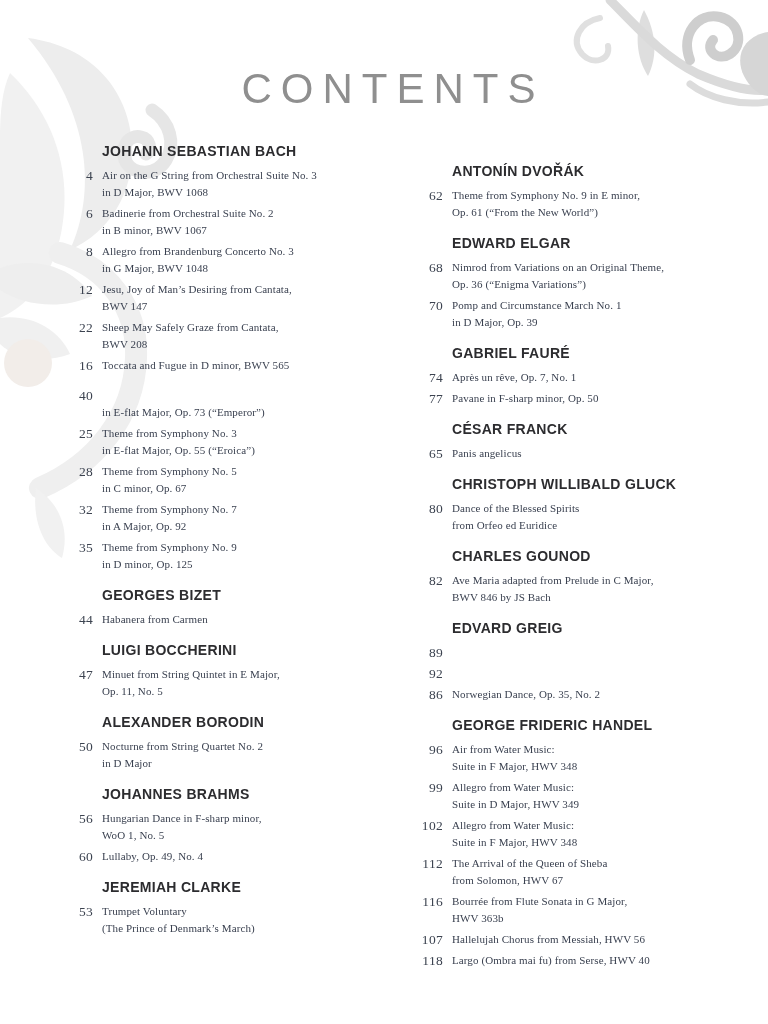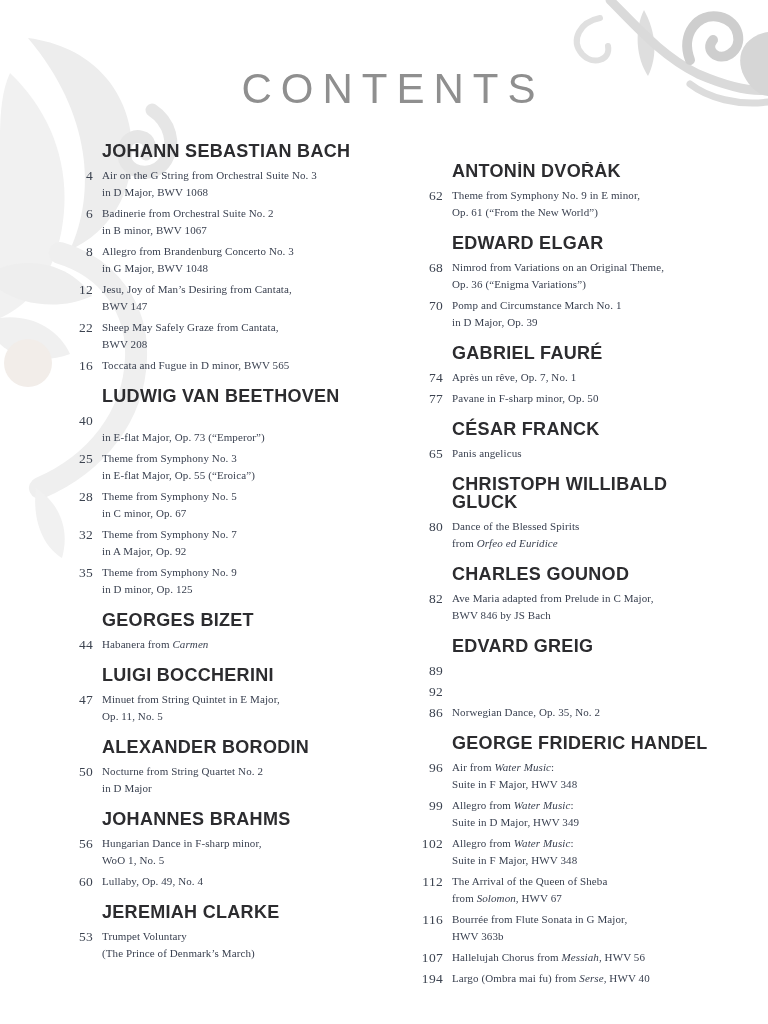--- a/index.html
+++ b/index.html
@@ -17,32 +17,32 @@
   }
   .columns{
     position:absolute;top:142px;left:58px;width:676px;height:860px;
     display:flex;gap:32px;
   }
   .col{overflow:hidden;}
   .col-left{width:318px;flex:none;}
   .col-right{flex:1;margin-top:20px;}
   .toc-section{margin-bottom:13px;}
   .composer{
-    font-family:"Liberation Sans",sans-serif;font-size:18px;font-weight:700;
+    font-family:"Liberation Sans",sans-serif;font-size:14px;font-weight:700;
     letter-spacing:0.3px;color:#2c2c2f;margin:0 0 7px 44px;line-height:18px;
   }
   .entry{display:flex;gap:9px;margin-bottom:4px;}
   .pagenum{
     flex:none;width:35px;text-align:right;
     font-size:13.5px;line-height:17px;color:#3c4350;letter-spacing:0.3px;
   }
   .piece{
     flex:1;font-size:11px;line-height:17px;color:#3a4150;letter-spacing:0.1px;
   }
-  .piece .it{font-style:italic;}
+  .piece .it{}
 </style>
 </head>
 <body>
 
 <div class="page">
 
   <svg class="flourish flourish-left" width="270" height="560" viewBox="0 0 270 560" aria-hidden="true">
     <path d="M28,20 C90,28 128,70 132,125 C135,176 108,215 70,232 C96,176 92,96 28,20 Z" fill="#ededed"></path>
     <path d="M10,55 C52,95 72,150 62,210 C54,258 28,288 0,300 L0,120 C0,95 2,72 10,55 Z" fill="#f1f1f1"></path>
     <path d="M152,92 C170,104 176,126 166,142 C156,158 134,158 126,144 C119,131 128,116 141,119 C150,121 152,131 146,136" fill="none" stroke="#e6e6e6" stroke-width="13" stroke-linecap="round"></path>
@@ -87,21 +87,20 @@
           <div class="entry">
             <span class="pagenum">22</span>
             <span class="piece"><span>Sheep May Safely Graze from Cantata,</span><br><span>BWV 208</span></span>
           </div>
           <div class="entry">
             <span class="pagenum">16</span>
             <span class="piece"><span>Toccata and Fugue in D minor, BWV 565</span></span>
           </div>
         </section>
         <section class="toc-section">
-          <h2 class="composer">LUDWIG VAN BEETHOVEN</h2>
           <div class="entry">
             <span class="pagenum">40</span>
             <span class="piece"><br><span>in E-flat Major, Op. 73 (“Emperor”)</span></span>
           </div>
           <div class="entry">
             <span class="pagenum">25</span>
             <span class="piece"><span>Theme from Symphony No. 3</span><br><span>in E-flat Major, Op. 55 (“Eroica”)</span></span>
           </div>
           <div class="entry">
             <span class="pagenum">28</span>
@@ -240,20 +239,20 @@
           </div>
           <div class="entry">
             <span class="pagenum">116</span>
             <span class="piece"><span>Bourrée from Flute Sonata in G Major,</span><br><span>HWV 363b</span></span>
           </div>
           <div class="entry">
             <span class="pagenum">107</span>
             <span class="piece"><span>Hallelujah Chorus from </span><span class="it">Messiah</span><span>, HWV 56</span></span>
           </div>
           <div class="entry">
-            <span class="pagenum">194</span>
+            <span class="pagenum">118</span>
             <span class="piece"><span>Largo (Ombra mai fu) from </span><span class="it">Serse</span><span>, HWV 40</span></span>
           </div>
         </section>
       </div>
   </div>
 
 </div>
 
 </body></html>

